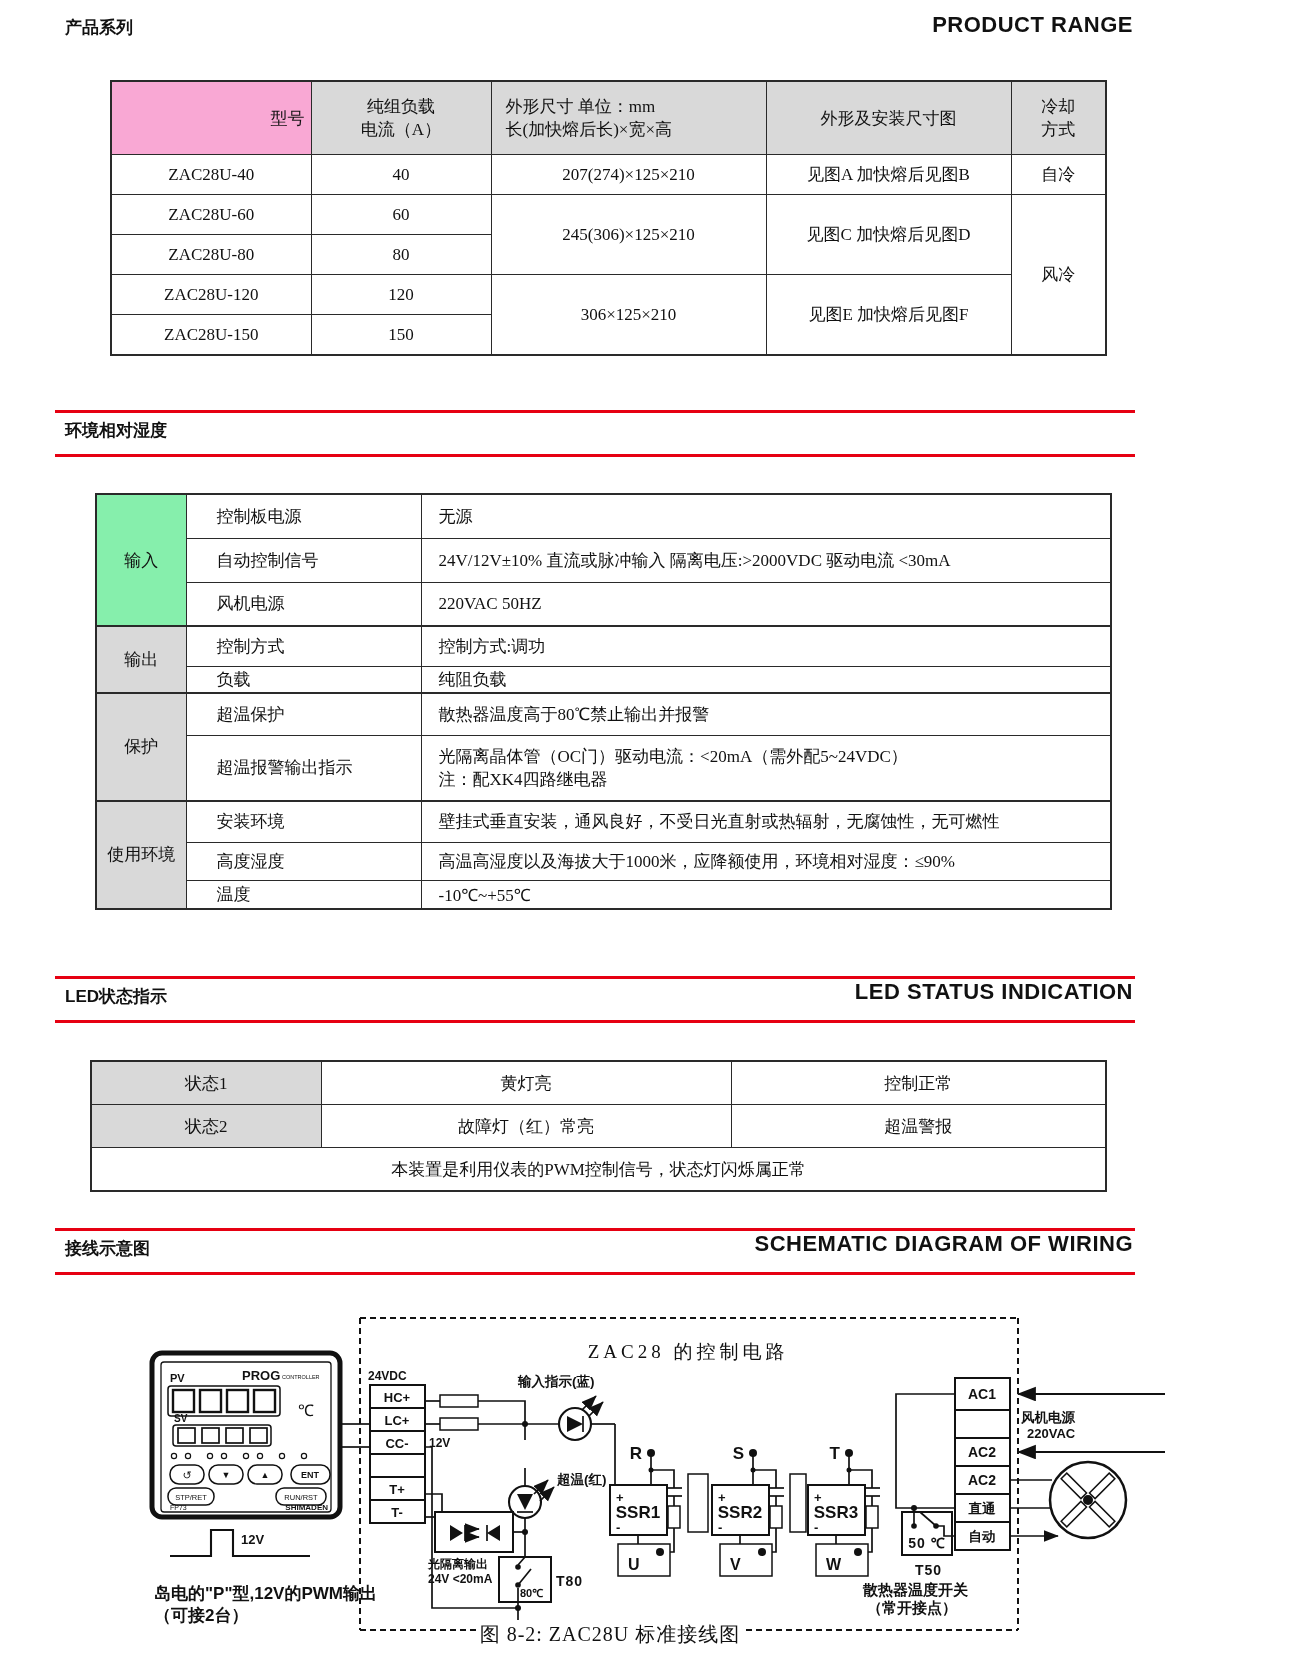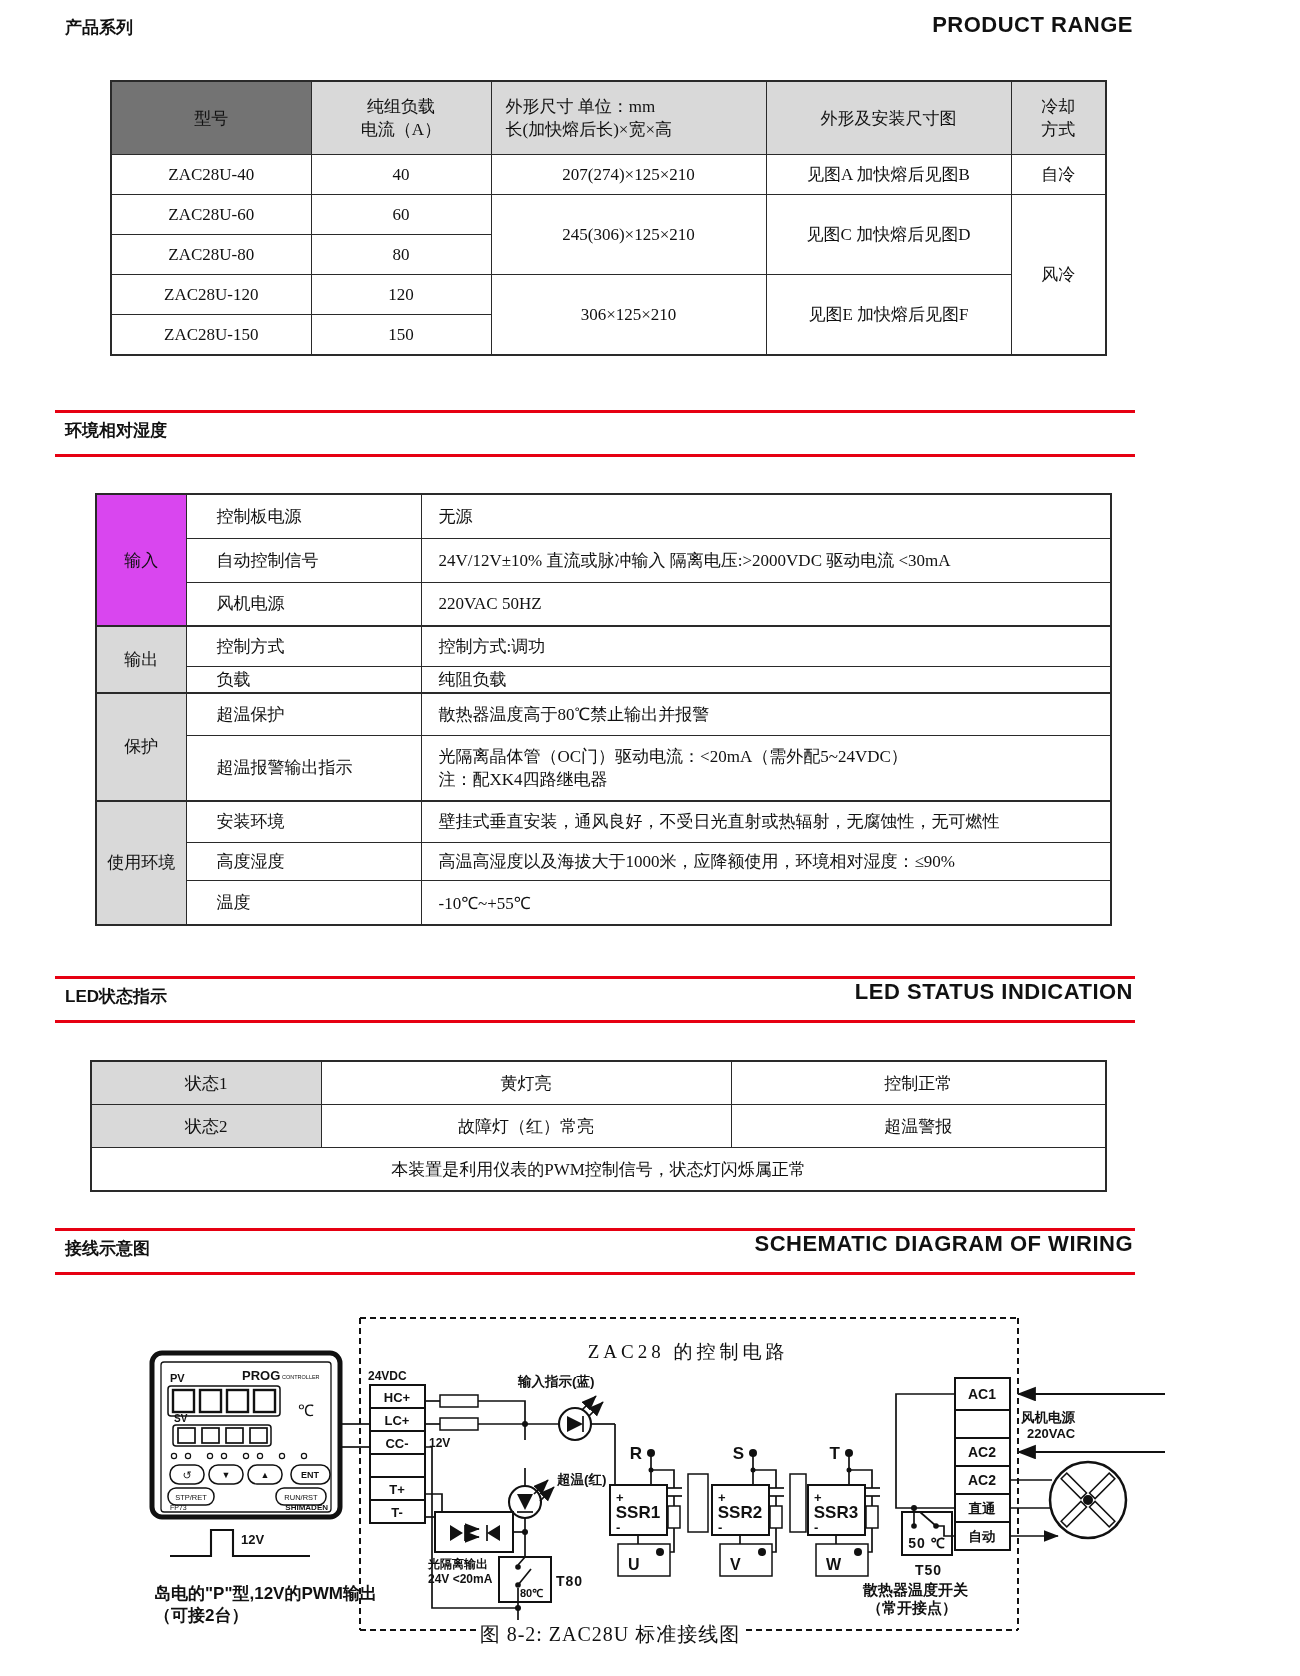--- a/index.html
+++ b/index.html
@@ -72,21 +72,21 @@
   <table class="ptable">
     <colgroup>
         <col style="width:200px">
         <col style="width:180px">
         <col style="width:275px">
         <col style="width:245px">
         <col style="width:95px">
       </colgroup>
     <tbody>
         <tr class="head">
-      <td class="gbg" style="background: #737373;">型号</td>
+      <td class="gbg" style="background: #f9a8d4; text-align: right;">型号</td>
       <td class="gbg" style="background: rgb(217, 217, 217);">
         <div>纯组负载</div>
         <div>电流（A）</div>
       </td>
       <td class="gbg al" style="background: rgb(217, 217, 217);">
         <div>外形尺寸 单位：mm</div>
         <div>长(加快熔后长)×宽×高</div>
       </td>
       <td class="gbg" style="background: rgb(217, 217, 217);">外形及安装尺寸图</td>
       <td class="gbg" style="background: rgb(217, 217, 217);">
@@ -130,21 +130,21 @@
   <div class="rule" style="top: 454px; background: rgb(230, 0, 18);"></div>
 
   <table class="ttable">
     <colgroup>
         <col style="width:90px">
         <col style="width:235px">
         <col style="width:690px">
       </colgroup>
     <tbody>
         <tr style="height:44px">
-      <td rowspan="3" class="cat gbg" style="background: #d946ef;">输入</td>
+      <td rowspan="3" class="cat gbg" style="background: #86efac;">输入</td>
       <td class="p">控制板电源</td>
       <td class="v">无源</td>
     </tr>
     <tr style="height:44px">
       <td class="p">自动控制信号</td>
       <td class="v">24V/12V±10% 直流或脉冲输入 隔离电压:&gt;2000VDC 驱动电流 &lt;30mA</td>
     </tr>
     <tr style="height:44px">
       <td class="p">风机电源</td>
       <td class="v">220VAC 50HZ</td>
@@ -172,21 +172,21 @@
     </tr>
     <tr class="g" style="height:42px">
       <td rowspan="3" class="cat gbg" style="background: rgb(217, 217, 217);">使用环境</td>
       <td class="p">安装环境</td>
       <td class="v">壁挂式垂直安装，通风良好，不受日光直射或热辐射，无腐蚀性，无可燃性</td>
     </tr>
     <tr style="height:38px">
       <td class="p">高度湿度</td>
       <td class="v">高温高湿度以及海拔大于1000米，应降额使用，环境相对湿度：≤90%</td>
     </tr>
-    <tr style="height:44px">
+    <tr style="height:28px">
       <td class="p">温度</td>
       <td class="v">-10℃~+55℃</td>
     </tr>
   </tbody>
     </table>
 
   <div class="rule" style="top: 976px; background: rgb(230, 0, 18);"></div>
   <div class="sec-cn" style="top:985px">LED状态指示</div>
   <div class="sec-en" style="top:979px">LED STATUS INDICATION</div>
   <div class="rule" style="top: 1020px; background: rgb(230, 0, 18);"></div>

